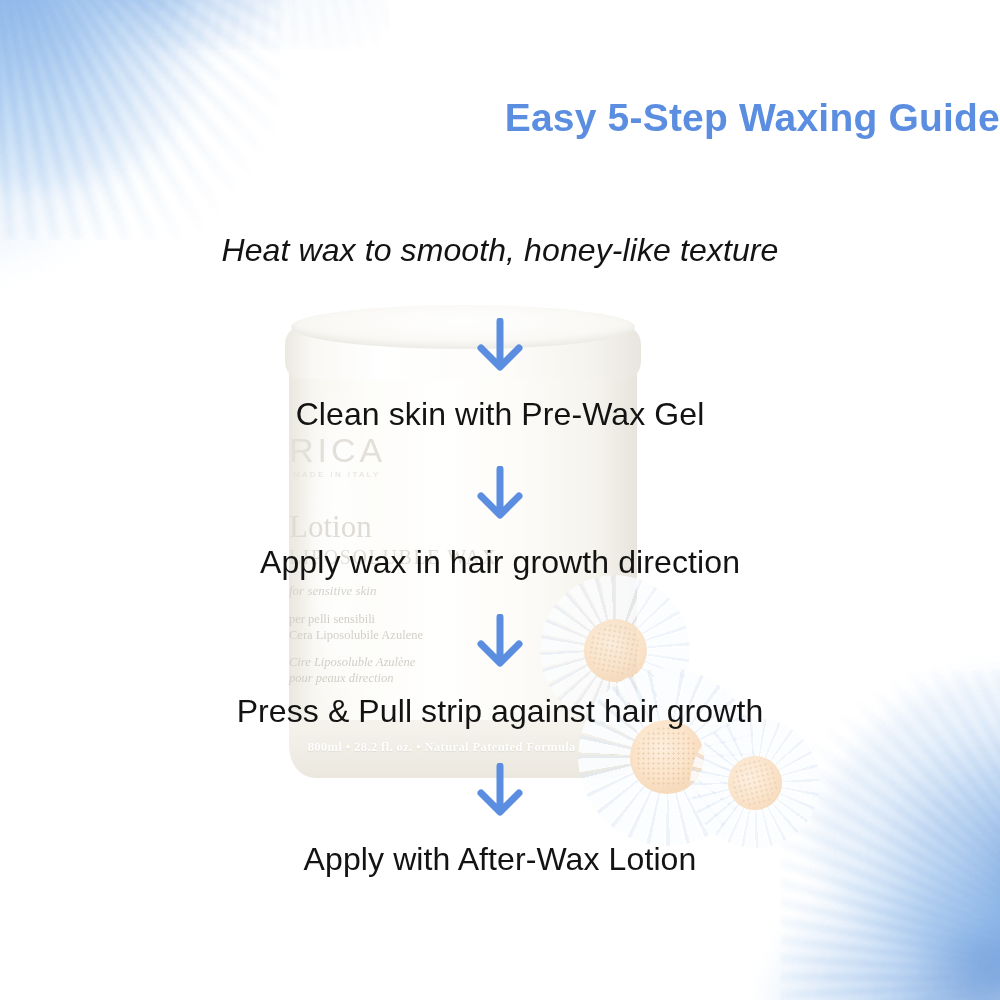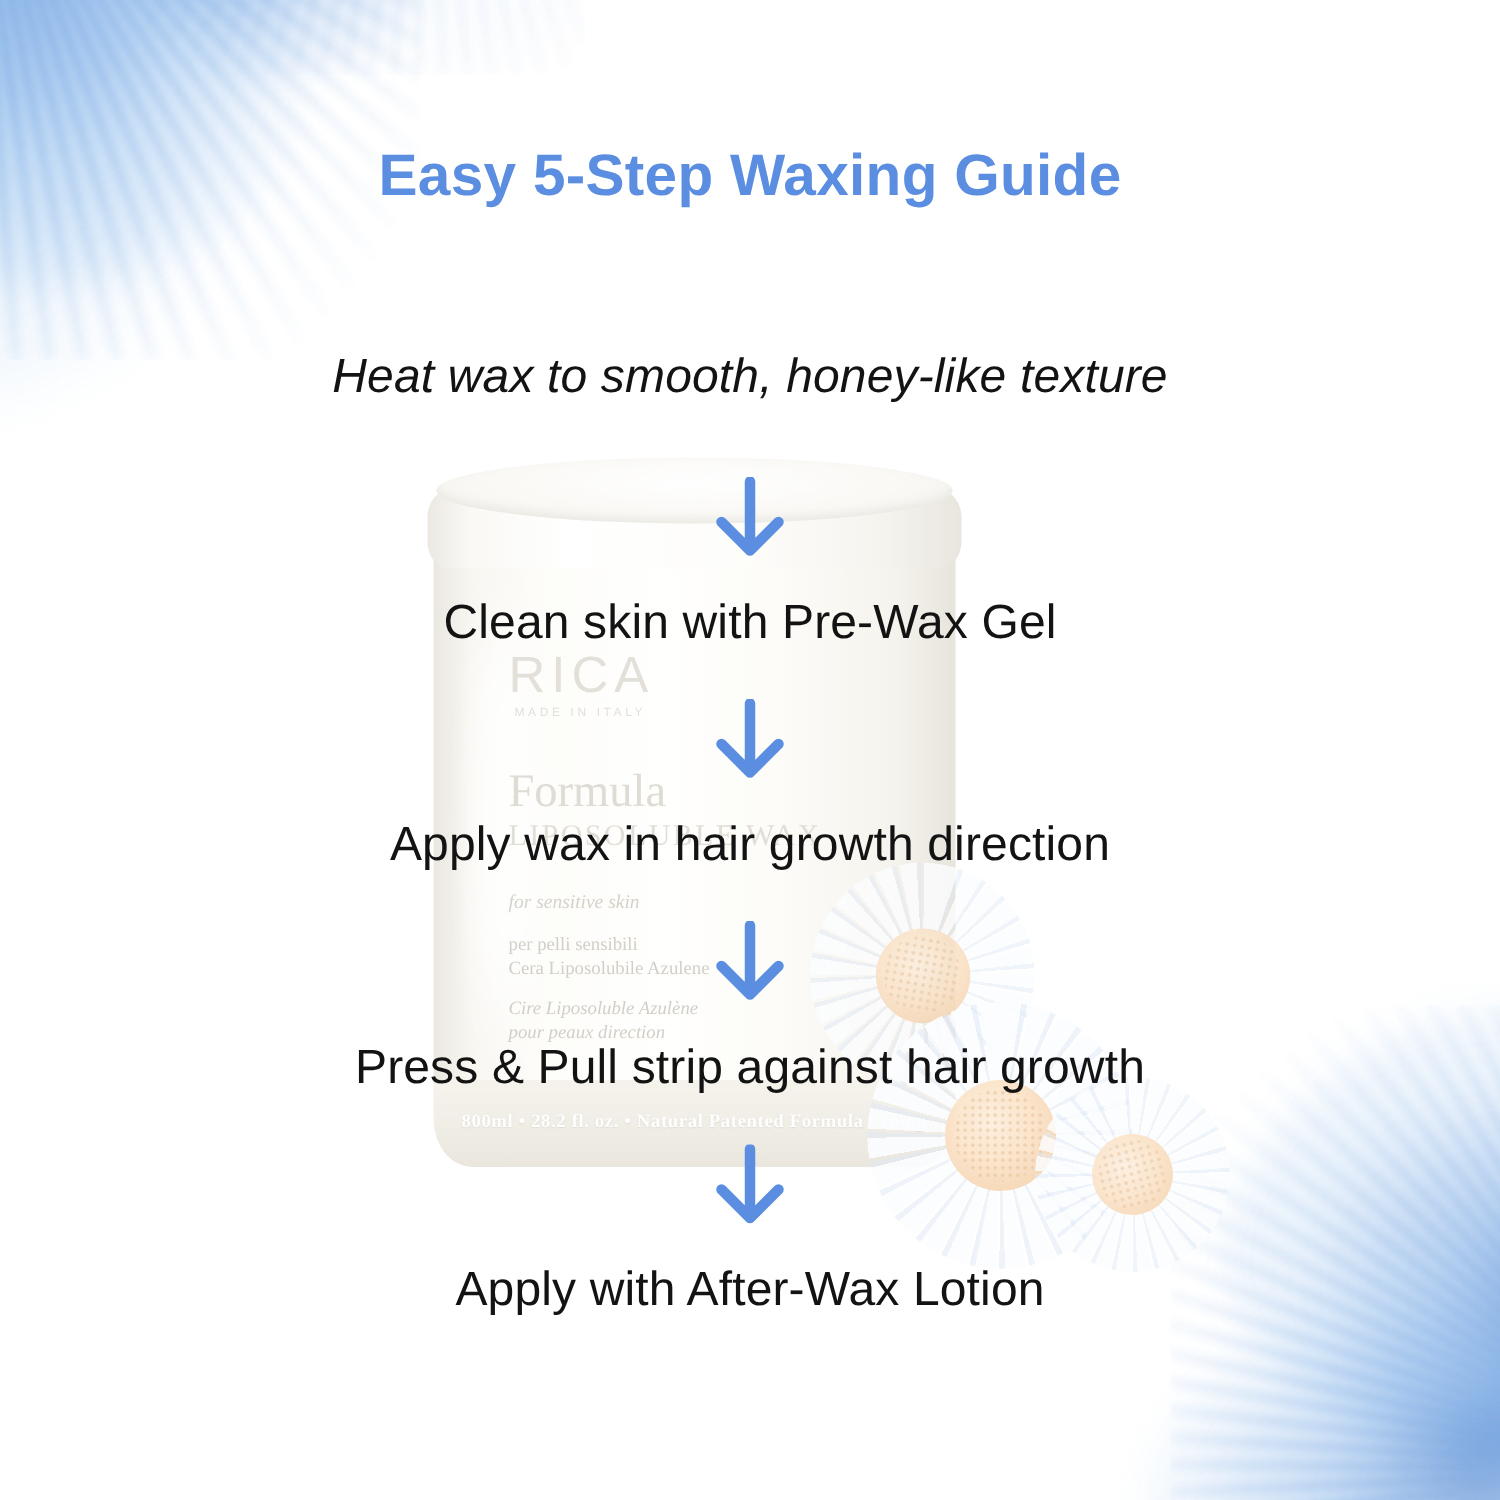--- a/index.html
+++ b/index.html
@@ -169,21 +169,20 @@
     font-size: 12.5px;
     font-weight: bold;
     letter-spacing: .4px;
     color: #ffffff;
     white-space: nowrap;
     text-shadow: 0 1px 1px rgba(170,164,150,.5);
   }
   #jar-label {
     position: absolute; left: 12px; top: 128px; width: 348px;
     text-align: left;
-    padding-left: 50px;
     box-sizing: border-box;
     color: #b9b4a8;
   }
   #lbl-brand {
     font-family: "Liberation Sans", sans-serif;
     font-size: 34px;
     letter-spacing: 4px;
     color: #cfcabe;
     line-height: 1;
   }
@@ -207,21 +206,21 @@
     font-size: 20px;
     letter-spacing: 1.6px;
     color: #cdc8bb;
     margin-top: 4px;
   }
   #lbl-sensitive {
     font-family: "Liberation Serif", serif;
     font-style: italic;
     font-size: 13px;
     color: #b7b2a5;
-    margin-top: 24px;
+    margin-top: 14px;
   }
   .lbl-it, .lbl-fr {
     font-family: "Liberation Serif", serif;
     font-size: 12.5px;
     color: #b2ada0;
     line-height: 1.25;
   }
   .lbl-it { margin-top: 13px; }
   .lbl-fr { margin-top: 12px; font-style: italic; }
 
@@ -256,21 +255,21 @@
   #daisy-1 { left: 540px; top: 575px; width: 150px; height: 150px; opacity: .82; transform: rotate(10deg); }
   #daisy-2 { left: 578px; top: 668px; width: 178px; height: 178px; opacity: .92; }
   #daisy-3 { left: 690px; top: 718px; width: 130px; height: 130px; opacity: .85; transform: rotate(-14deg); }
 
   
   #content { position: absolute; inset: 0; }
 
   #page-title {
     position: absolute;
     left: 0; right: 0; top: 96px;
-    text-align: center;
+    text-align: right;
     font-family: "Liberation Sans", sans-serif;
     font-size: 39px;
     font-weight: bold;
     letter-spacing: .2px;
     color: #5b8ee0;
   }
 
   .step-text {
     position: absolute;
     left: 0; right: 0;
@@ -321,21 +320,21 @@
 
   <div id="jar">
     <div id="jar-body"></div>
     <div id="jar-gloss"></div>
     <div id="jar-lid-rim"></div>
     <div id="jar-lid-top"></div>
 
     <div id="jar-label">
       <div id="lbl-brand">RICA</div>
       <div id="lbl-made">MADE IN ITALY</div>
-      <div id="lbl-azulene">Formula</div>
+      <div id="lbl-azulene">Lotion</div>
       <div id="lbl-liposoluble">LIPOSOLUBLE WAX</div>
       <div id="lbl-sensitive">for sensitive skin</div>
       <div class="lbl-it">
         <div>per pelli sensibili</div>
         <div>Cera Liposolubile Azulene</div>
       </div>
       <div class="lbl-fr">
         <div>Cire Liposoluble Azulène</div>
         <div>pour peaux direction</div>
       </div>

